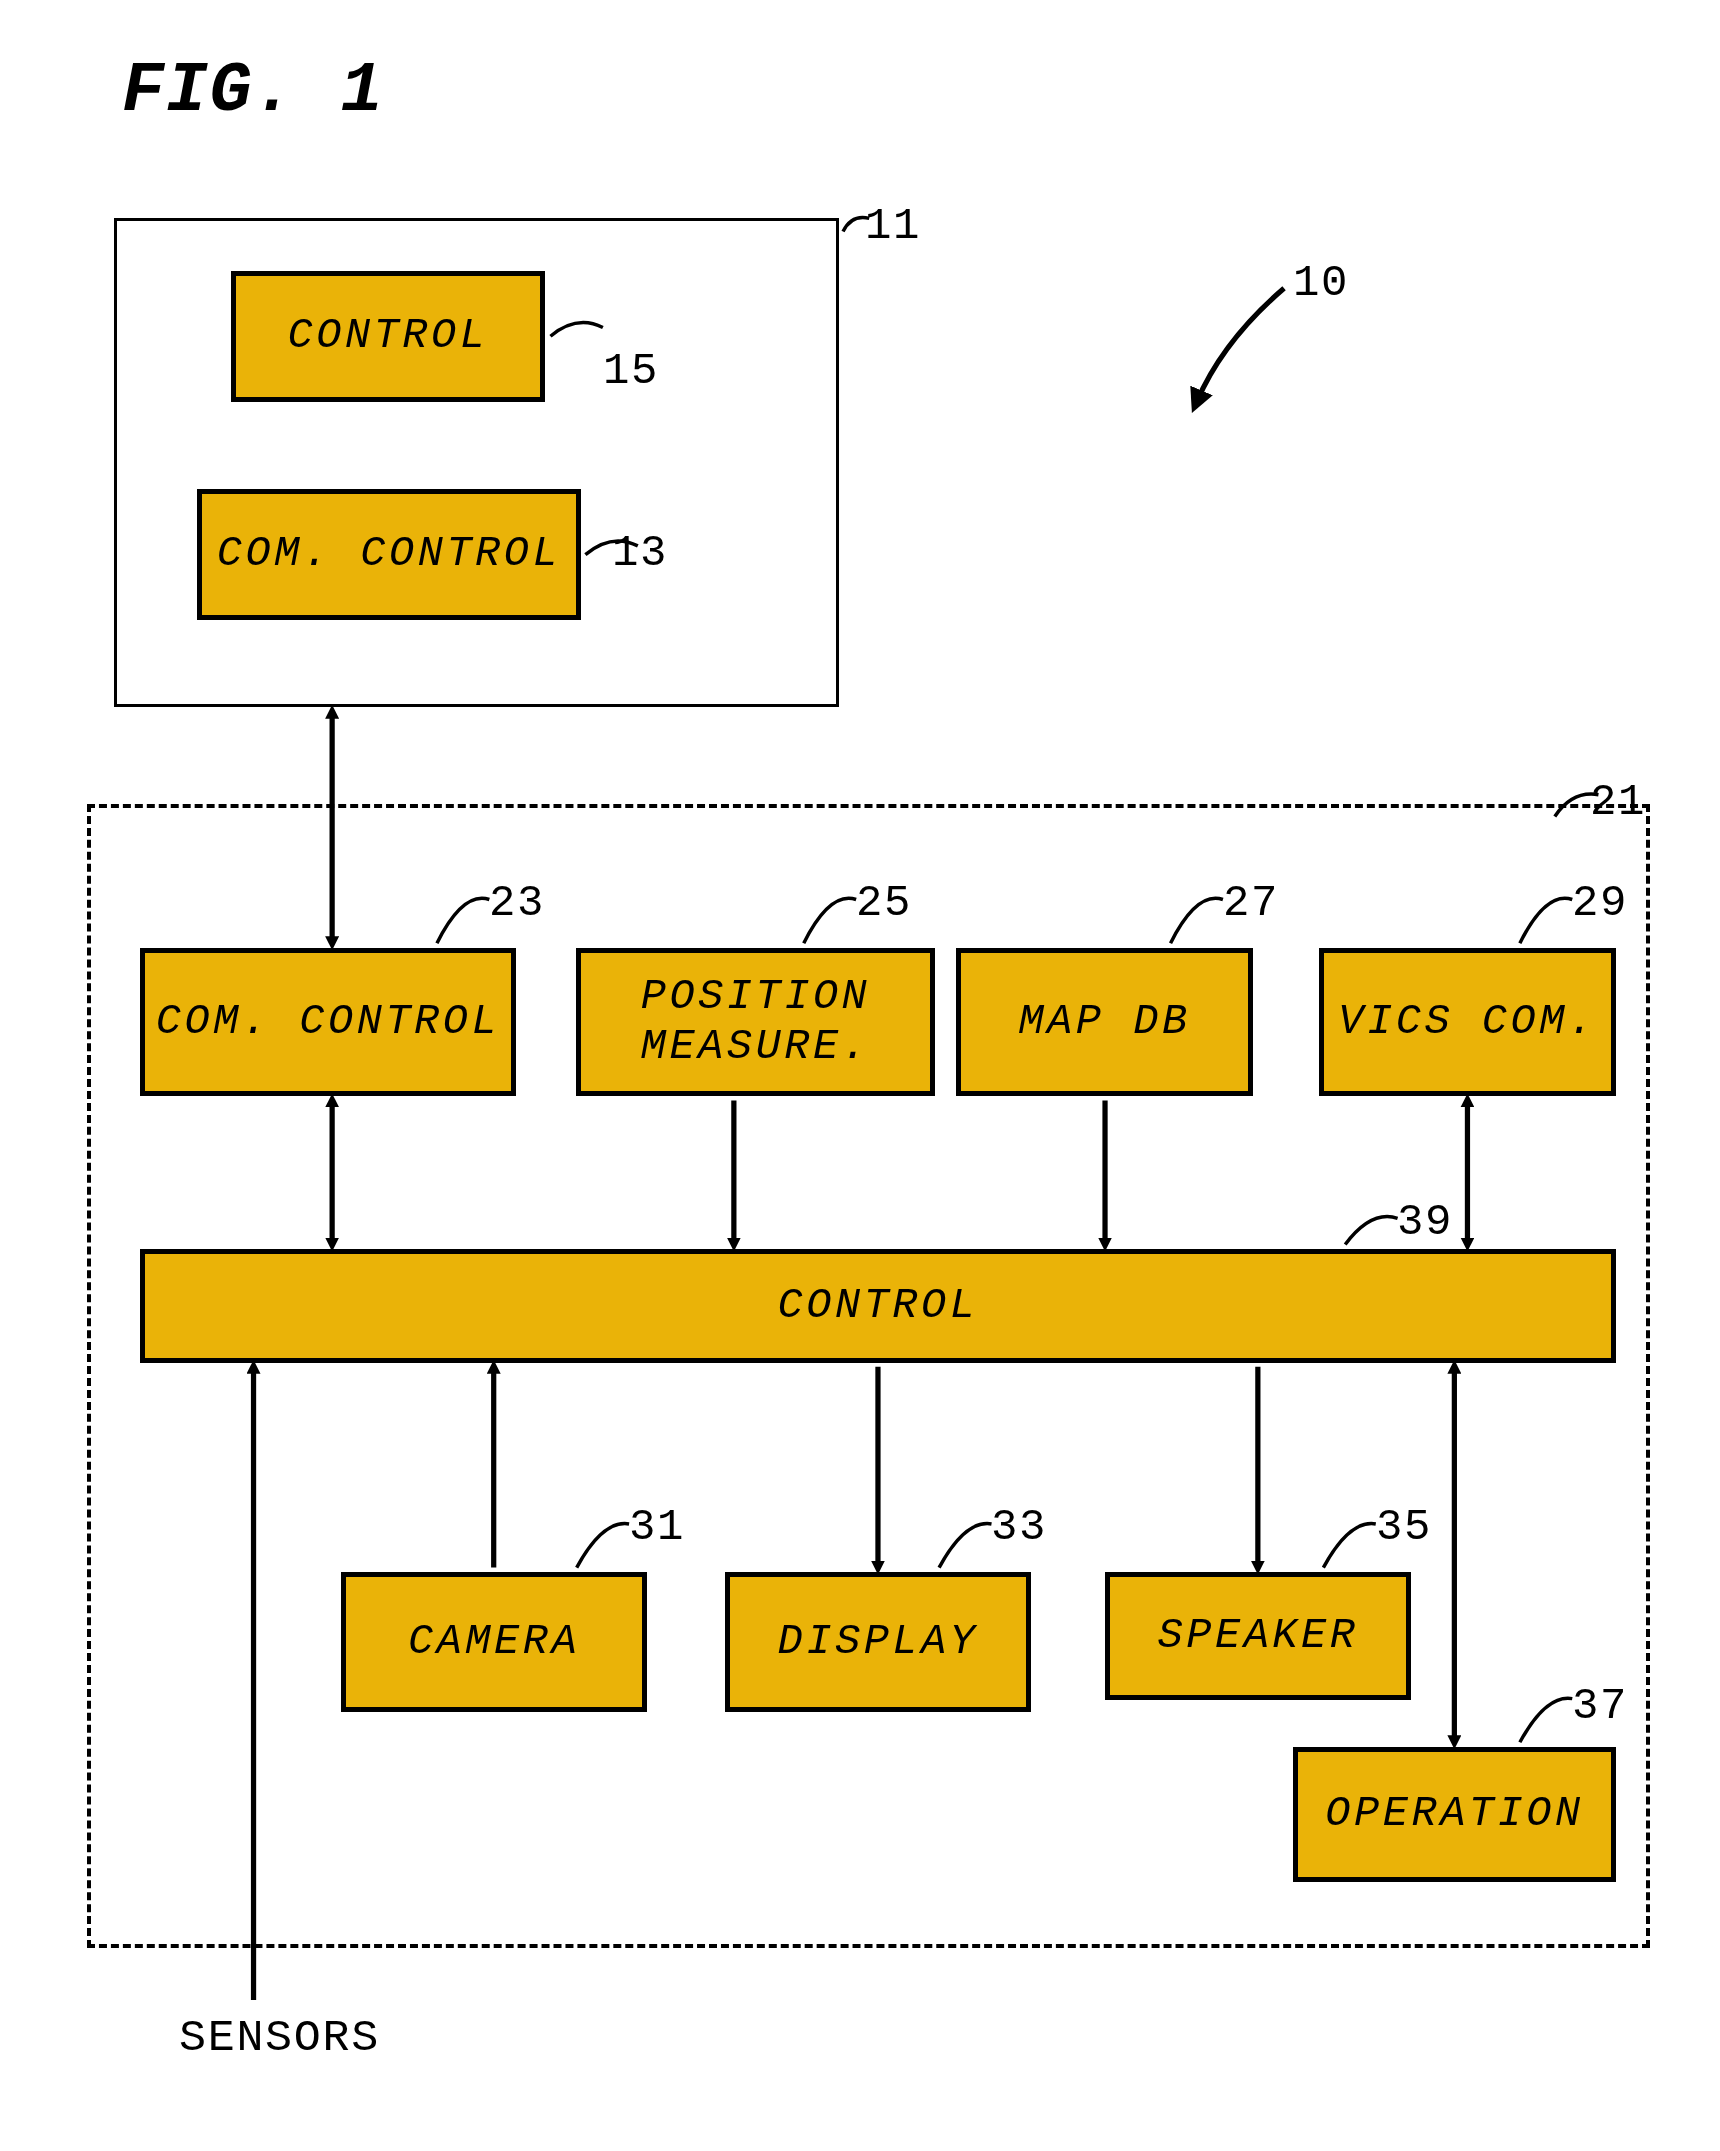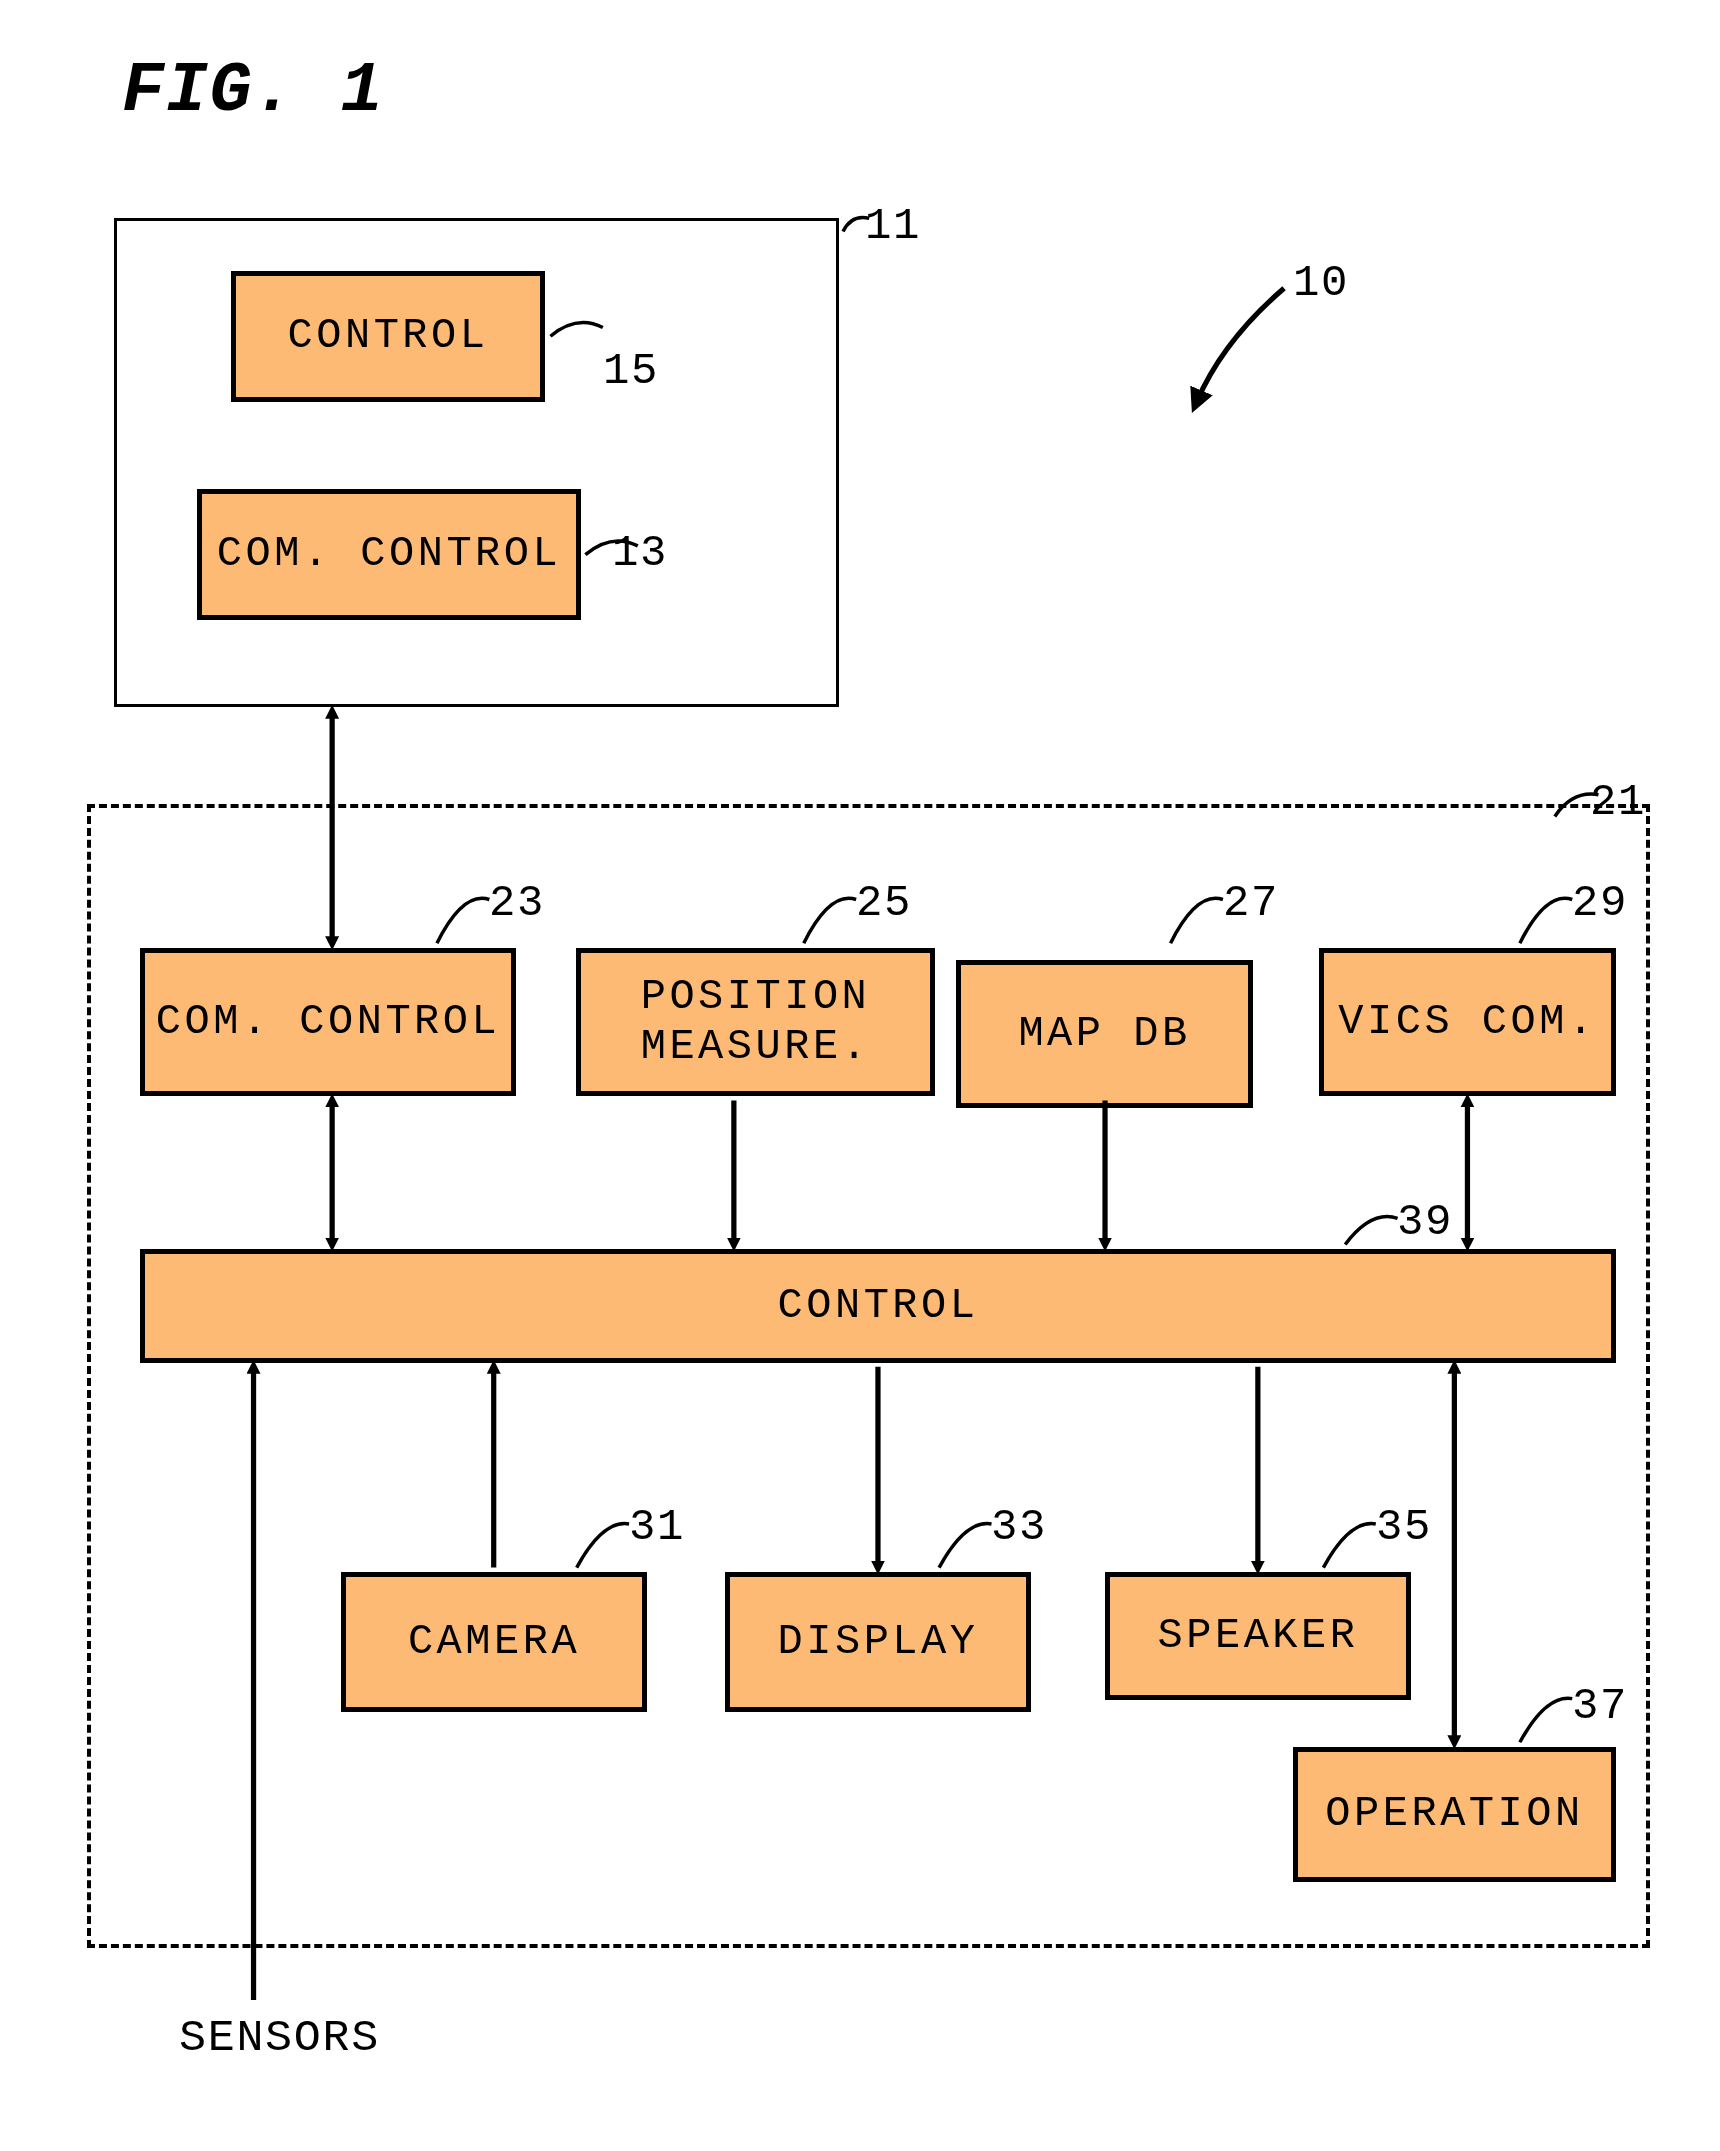--- a/index.html
+++ b/index.html
@@ -26,21 +26,22 @@
     border: 5.2px solid #000;
     box-sizing: border-box;
     display: flex;
     align-items: center;
     justify-content: center;
     text-align: center;
     font-size: 42px;
     font-weight: 500;
     letter-spacing: 3.5px;
     line-height: 1.2;
-    background: #fdba74;
+    background: #eab308;
+    font-style: italic;
   }
   .thin-box {
     position: absolute;
     border: 3.5px solid #000;
     box-sizing: border-box;
     background: transparent;
   }
   .dash-box {
     position: absolute;
     border: 4.4px dashed #000;
@@ -77,21 +78,21 @@
 
   <div class="box" style="left:197px; top:489px; width:384px; height:131px;">COM. CONTROL</div>
 
   <div class="dash-box" style="left:87px; top:804px; width:1563px; height:1144px;"></div>
 
   <div class="box" style="left:140px; top:948px; width:376px; height:148px;">COM. CONTROL</div>
 
   <div class="box" style="left:576px; top:948px; width:359px; height:148px; white-space: pre-line;">POSITION
 MEASURE.</div>
 
-  <div class="box" style="left:956px; top:948px; width:297px; height:148px;margin-top:12px;">MAP DB</div>
+  <div class="box" style="left:956px; top:948px; width:297px; height:148px;">MAP DB</div>
 
   <div class="box" style="left:1319px; top:948px; width:297px; height:148px;">VICS COM.</div>
 
   <div class="box" style="left:140px; top:1249px; width:1476px; height:114px;">CONTROL</div>
 
   <div class="box" style="left:341px; top:1572px; width:306px; height:140px;">CAMERA</div>
 
   <div class="box" style="left:725px; top:1572px; width:306px; height:140px;">DISPLAY</div>
 
   <div class="box" style="left:1105px; top:1572px; width:306px; height:128px;">SPEAKER</div>

